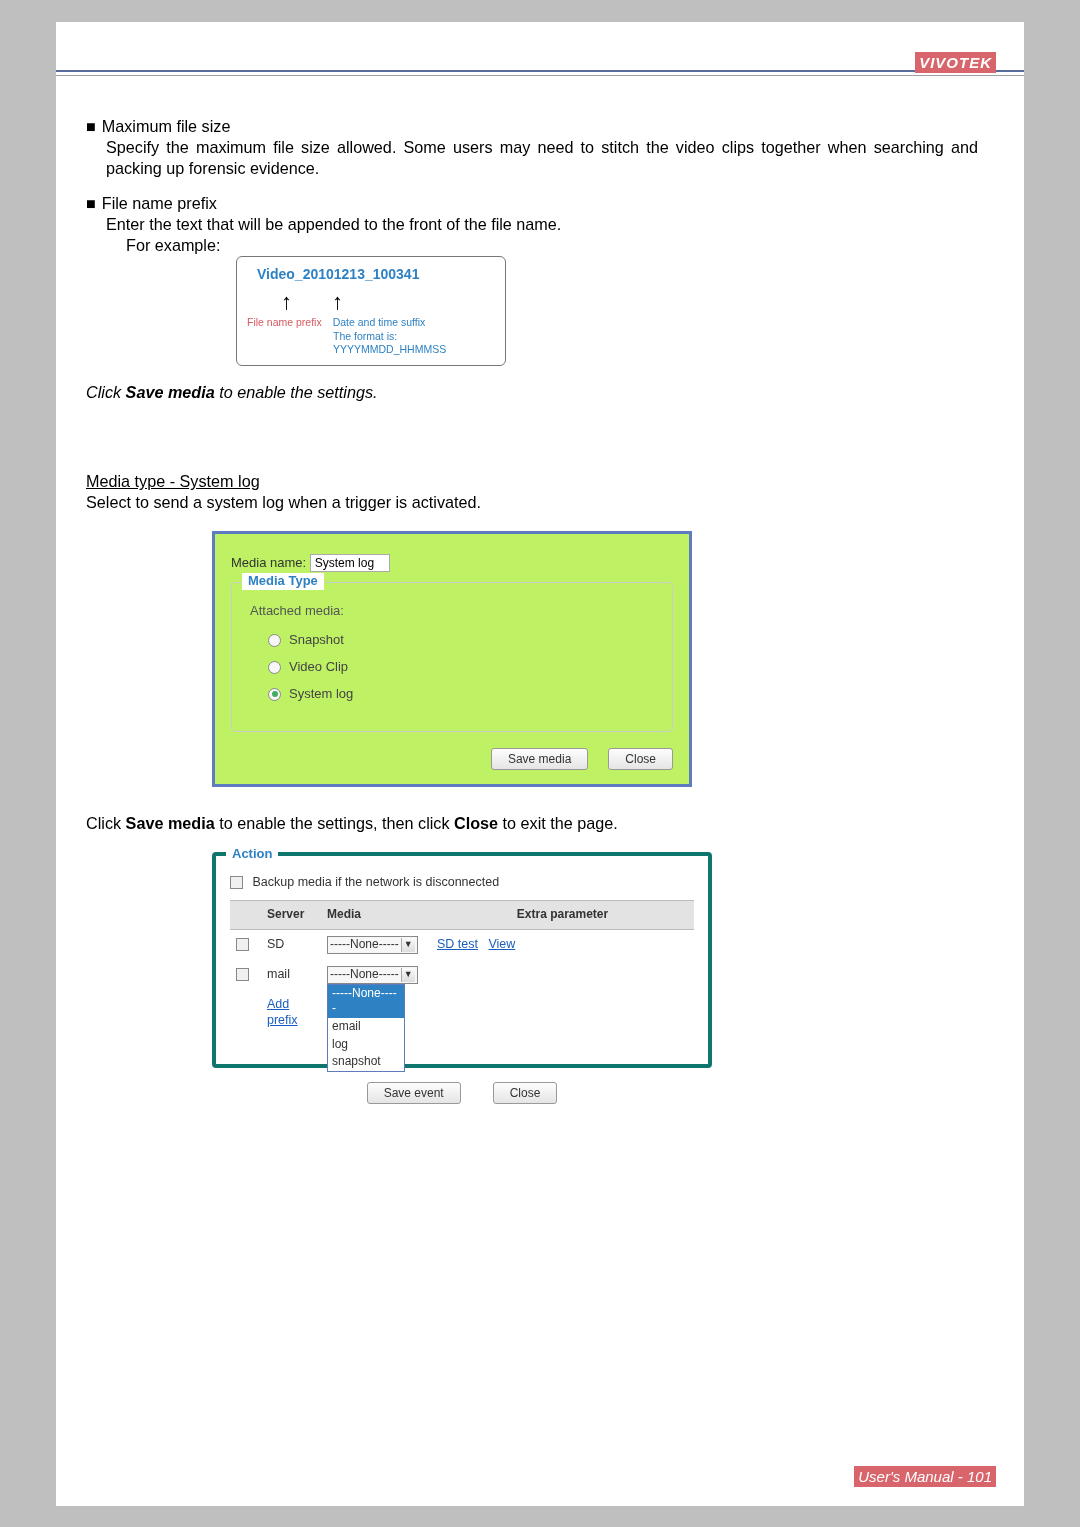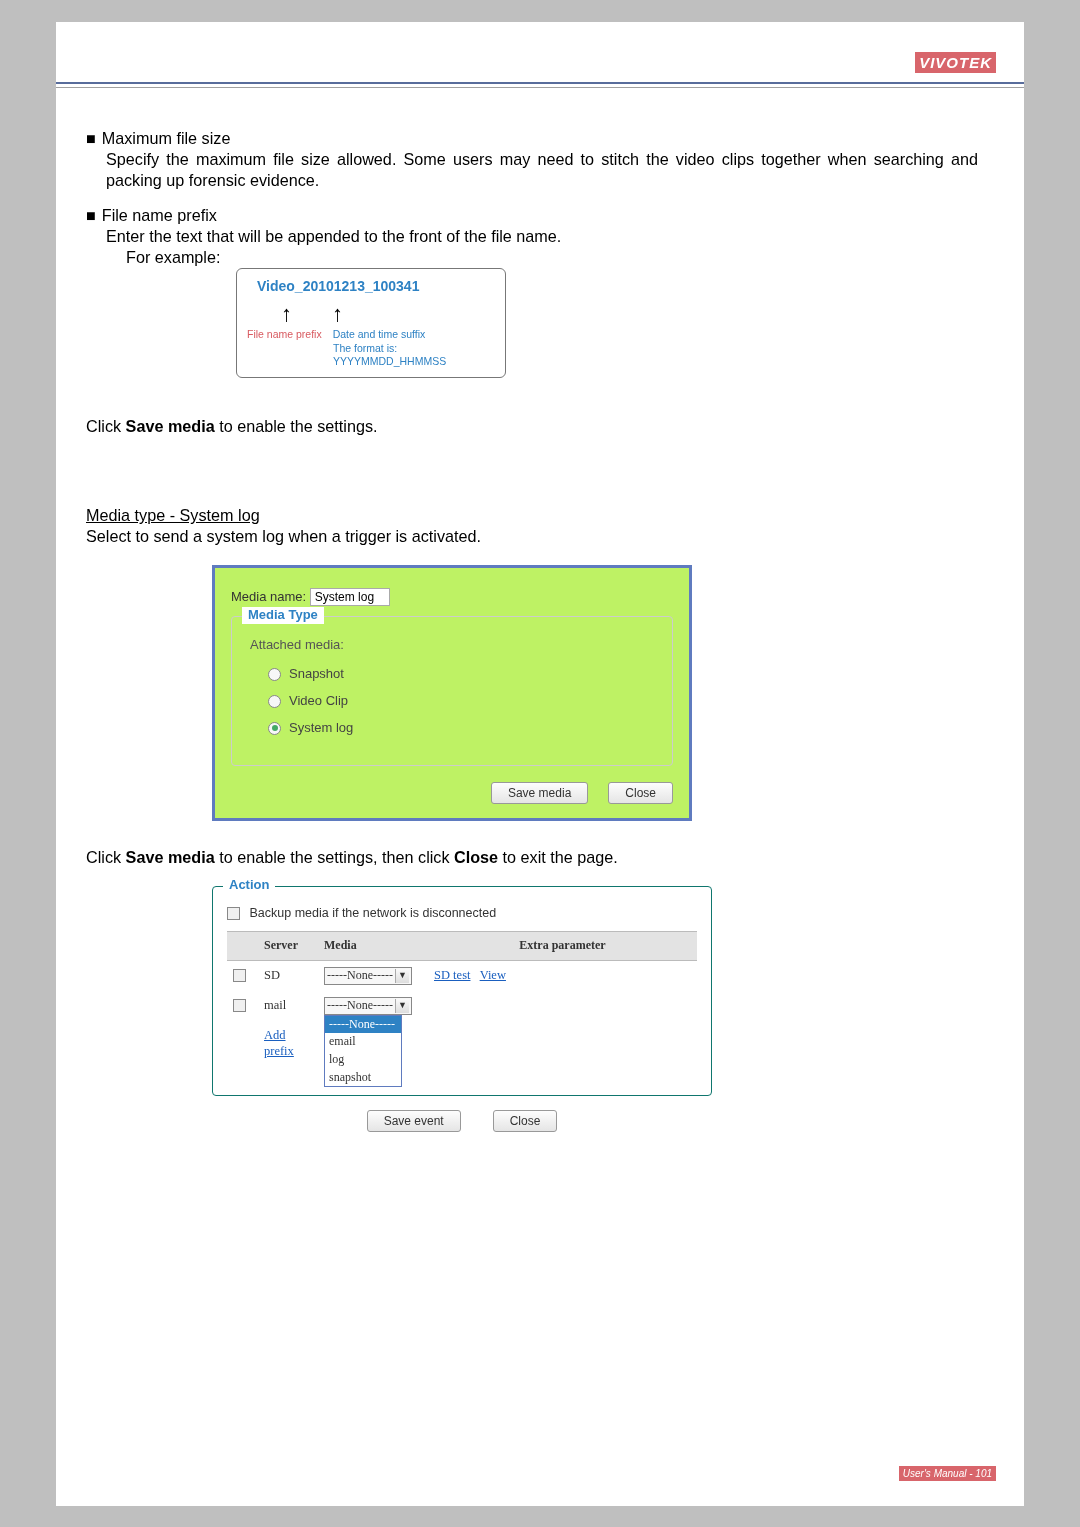--- a/index.html
+++ b/index.html
@@ -12,21 +12,21 @@
   }
   .page {
     background: #fff;
     position: absolute;
     left: 56px;
     top: 22px;
     width: 968px;
     height: 1484px;
   }
   .header {
-    height: 60px;
+    height: 48px;
     position: relative;
   }
   .brand {
     position: absolute;
     right: 28px;
     top: 30px;
     color: #fff;
     background: #d8656b;
     font-style: italic;
     font-weight: bold;
@@ -166,21 +166,21 @@
 
   
   .dialog2 {
     width: 500px;
     margin: 18px 0 0 126px;
     font-size: 12.5px;
     font-family: "Segoe UI", Tahoma, sans-serif;
     color: #333;
   }
   .action-fieldset {
-    border: 1px solid #0f766e;
+    border: 4px solid #0f766e;
     border-radius: 4px;
     padding: 18px 14px 30px 14px;
     position: relative;
   }
   .action-legend {
     position: absolute;
     top: -10px; left: 10px;
     background: #fff;
     padding: 0 6px;
     color: #2e82c4;
@@ -201,21 +201,21 @@
     border-collapse: collapse;
   }
   .tbl-head td {
     background: #e3e3e3;
     border-top: 1px solid #bbb;
     border-bottom: 1px solid #bbb;
     padding: 4px 6px;
     font-weight: bold;
     font-size: 12px;
   }
-  .tbl td { padding: 6px 6px; vertical-align: top; font-family: Liberation Serif, serif; }
+  .tbl td { padding: 6px 6px; vertical-align: top; }
   .select-box {
     border: 1px solid #888;
     background: #f7f7f7;
     font-size: 12px;
     padding: 0 2px;
     display: inline-flex;
     align-items: center;
     gap: 2px;
     min-width: 76px;
     height: 18px;
@@ -266,21 +266,21 @@
     margin-top: 14px;
   }
 
   .footer {
     position: absolute;
     right: 28px;
     top: 1444px;
     color: #fff;
     background: #d8656b;
     font-style: italic;
-    font-size: 10px;
+    font-size: 15px;
     padding: 2px 4px;
   }
 </style>
 </head>
 <body>
 
 <div class="page">
 
   <div class="header">
     <span class="brand">VIVOTEK</span>
@@ -306,21 +306,21 @@
           <span>↑</span>
         </div>
         <div class="example-labels">
           <span class="lbl-prefix">File name prefix</span>
           <span class="lbl-suffix">Date and time suffix</span>
           <span class="lbl-format">The format is: YYYYMMDD_HHMMSS</span>
         </div>
       </div>
     </div>
 
-    <div class="block" style="margin-top:38px;">
+    <div class="block" style="margin-top:16px;font-style:italic;">
       <span>Click </span><b>Save media</b><span> to enable the settings.</span>
     </div>
 
     <div class="section-gap-lg"></div>
 
     <div>
       <div class="underline-head">Media type - System log</div>
       <div>Select to send a system log when a trigger is activated.</div>
     </div>
 

